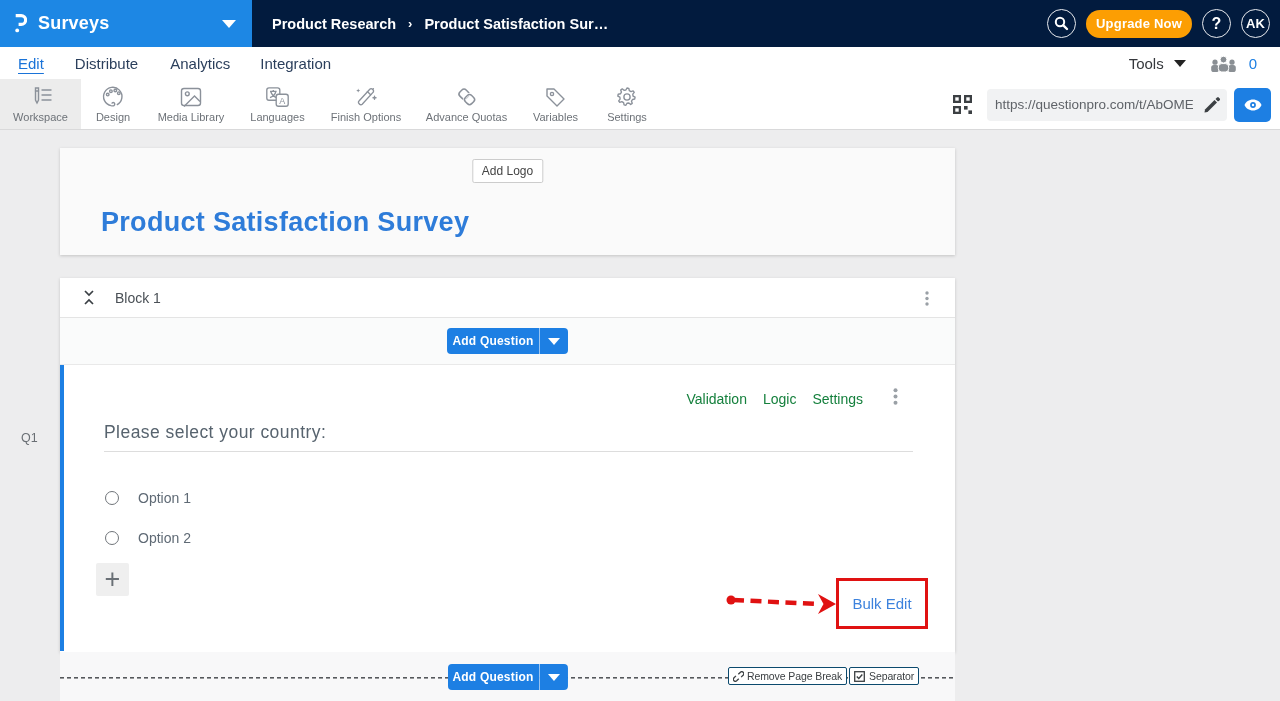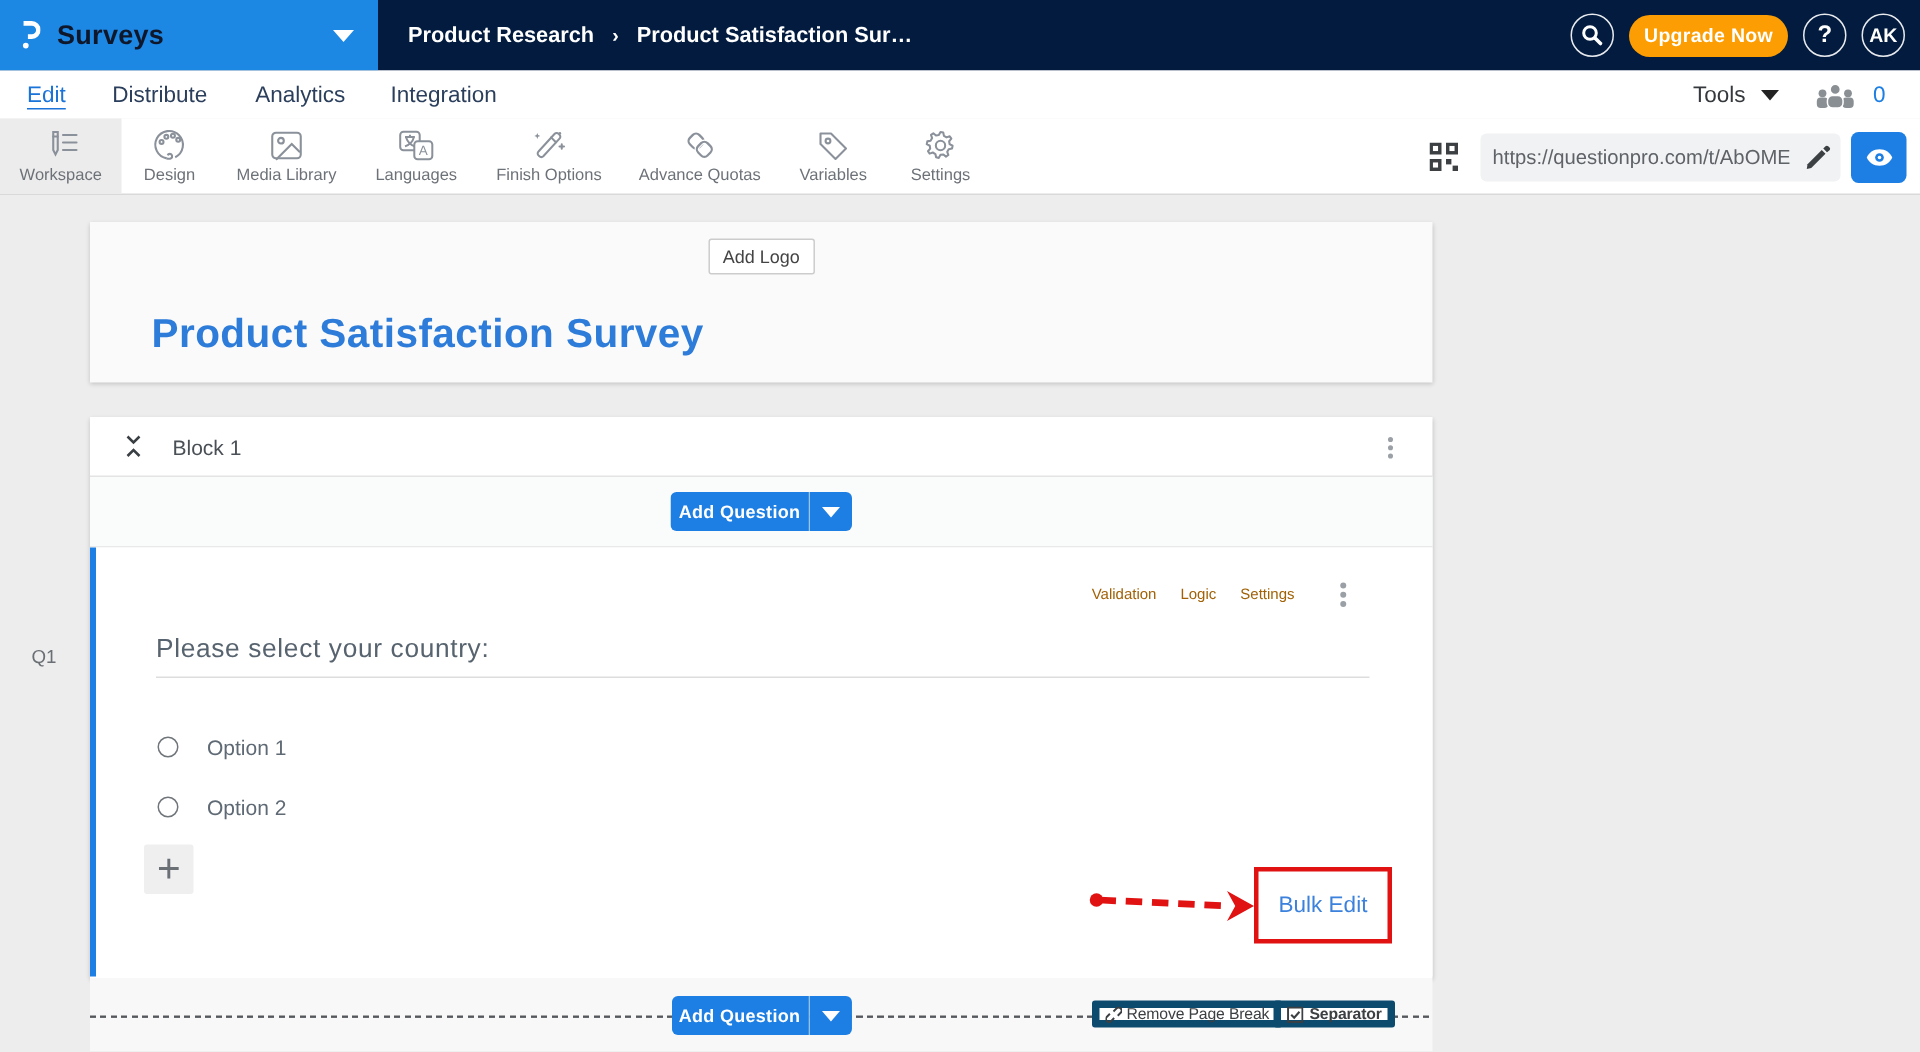--- a/index.html
+++ b/index.html
@@ -2,21 +2,21 @@
 <html><head>
 <meta charset="utf-8">
 <style>
 * { margin:0; padding:0; box-sizing:border-box; }
 html,body { width:1280px; height:701px; overflow:hidden; font-family:"Liberation Sans", sans-serif; background:#ededee; }
 
 
 .topbar { height:47px; background:#021b3e; display:flex; align-items:center; position:relative; }
 .logobox { width:252px; height:47px; background:#1d87e4; display:flex; align-items:center; padding:0 16px 0 14px; }
 .logobox .pmark { margin-right:11px; }
-.logobox .sv { color:#0f172a; font-size:18px; font-weight:bold; letter-spacing:0.2px; }
+.logobox .sv { color:#ffffff; font-size:18px; font-weight:bold; letter-spacing:0.2px; }
 .logobox .caret { margin-left:auto; width:0; height:0; border-left:7px solid transparent; border-right:7px solid transparent; border-top:8px solid #fff; }
 .crumbs { color:#fff; font-size:14.5px; font-weight:bold; margin-left:20px; display:flex; align-items:center; }
 .crumbs .sep { margin:0 12px; font-size:13px; font-weight:bold; }
 .topright { position:absolute; right:10px; top:0; height:47px; display:flex; align-items:center; gap:10px; }
 .circ { width:29px; height:29px; border-radius:50%; border:1px solid #e8eaee; display:flex; align-items:center; justify-content:center; color:#fff; font-weight:bold; font-size:13px; }
 .upgrade { height:28px; background:#fc9e03; border-radius:14px; color:#fff; font-weight:bold; font-size:13px; display:flex; align-items:center; padding:0 10px; letter-spacing:0.2px; }
 
 
 .tabs { height:32px; background:#ffffff; display:flex; align-items:center; position:relative; }
 .tabs a { font-size:15px; color:#2b3f5c; text-decoration:none; margin-left:0; }
@@ -44,33 +44,33 @@
 .blockcard { position:absolute; top:148px; left:0; width:895px; height:374px; background:#fff; box-shadow:0 1px 3px rgba(0,0,0,0.18); }
 .blockhead { height:40px; border-bottom:1px solid #e4e4e4; display:flex; align-items:center; position:relative; }
 .blockhead .bname { font-size:14px; color:#4a5056; margin-left:35px; }
 .addrow { height:47px; background:#fafbfb; border-bottom:1px solid #e9e9e9; display:flex; align-items:center; justify-content:center; }
 .aqbtn { display:flex; height:26px; }
 .aqbtn .m { background:#1d7fe3; color:#fff; font-size:12px; font-weight:bold; display:flex; align-items:center; padding:0 5px; border-radius:4px 0 0 4px; border-right:1.5px solid rgba(255,255,255,0.55); letter-spacing:0.2px; }
 .aqbtn .d { background:#1d7fe3; width:28px; border-radius:0 4px 4px 0; display:flex; align-items:center; justify-content:center; }
 .aqbtn .d i { width:0; height:0; border-left:6px solid transparent; border-right:6px solid transparent; border-top:7px solid #fff; }
 
 .qarea { position:relative; height:286px; background:#fff; border-left:4px solid #1d7fe3; }
-.qlinks { position:absolute; top:26px; right:92px; font-size:10px; color:#a16207; }
+.qlinks { position:absolute; top:26px; right:92px; font-size:14px; color:#15803d; }
 .qlinks span { margin-left:16px; }
 .qtext { position:absolute; top:57px; left:40px; font-size:17.5px; font-weight:normal; color:#57636e; letter-spacing:0.45px; }
 .qunderline { position:absolute; top:86px; left:40px; width:809px; border-top:1px solid #ddd; }
 .opt { position:absolute; left:41px; display:flex; align-items:center; }
 .opt .radio { width:14px; height:14px; border:1.5px solid #70757a; border-radius:50%; }
 .opt .ol { margin-left:19px; font-size:14px; color:#5f6a75; }
 .plusbtn { position:absolute; top:198px; left:32px; width:33px; height:33px; background:#efefef; border-radius:2px; color:#6a7076; font-size:27px; font-weight:normal; display:flex; align-items:center; justify-content:center; }
 
 .pbzone { position:absolute; top:522px; left:0; width:895px; height:49px; background:#f8f8f9; }
 .dashline { position:absolute; top:25px; left:0; width:895px; height:2px; background:repeating-linear-gradient(90deg,#55585c 0 4px,transparent 4px 7px) 0 0/100% 1.6px no-repeat; }
 .pbzone .aqwrap { position:absolute; top:12px; left:50%; transform:translateX(-50%); }
-.pblabel { position:absolute; background:#fff; border:5px solid #0c4a6e; border-radius:2px; font-size:12px; color:#3c4043; display:flex; align-items:center; padding:0 4px; height:18px; top:15px; font-size:10.5px; justify-content:center; white-space:nowrap; letter-spacing:-0.1px; }
+.pblabel { position:absolute; background:#fff; border:1px solid #0c4a6e; border-radius:2px; font-size:12px; color:#3c4043; display:flex; align-items:center; padding:0 4px; height:18px; top:15px; font-size:10.5px; justify-content:center; white-space:nowrap; letter-spacing:-0.1px; }
 
 .q1lab { position:absolute; left:21px; top:301px; font-size:12.5px; color:#6a6f74; }
 
 
 .bulkbox { position:absolute; left:836px; top:448px; width:92px; height:51px; border:3px solid #e01212; background:#fff; display:flex; align-items:center; justify-content:center;text-align:center; }
 .bulkbox span { color:#3c82dd; font-size:15px; }
 .annarrow { position:absolute; left:720px; top:461px; }
 </style>
 </head>
 <body>
@@ -297,21 +297,21 @@
       </div>
       <div class="pblabel" style="left:668px;">
         <svg width="11" height="11" viewBox="0 0 12 12" style="margin-right:3px;">
             <g fill="none" stroke="#3c4043" stroke-width="1.4">
               <path d="M7 4.6 L9.3 2.3 a2.2 2.2 0 0 1 3.1 3.1 L10.1 7.7" transform="translate(-1.2,-1)"></path>
               <path d="M5 7.4 L2.7 9.7 a2.2 2.2 0 0 1-3.1-3.1 L1.9 4.3" transform="translate(1.3,1)"></path>
             </g>
           </svg>
         Remove Page Break
       </div>
-      <div class="pblabel" style="left:789px;font-weight:bold;">
+      <div class="pblabel" style="left:789px;">
         <svg width="11" height="11" viewBox="0 0 11 11" style="margin-right:4px;">
             <rect x="0.7" y="0.7" width="9.6" height="9.6" fill="none" stroke="#3c4043" stroke-width="1.3"></rect>
             <path d="M2.8 5.5 l2 2 3.5-4" fill="none" stroke="#3c4043" stroke-width="1.4"></path>
           </svg>
         Separator
       </div>
     </div>
   </div>
 
   <div class="q1lab">Q1</div>

